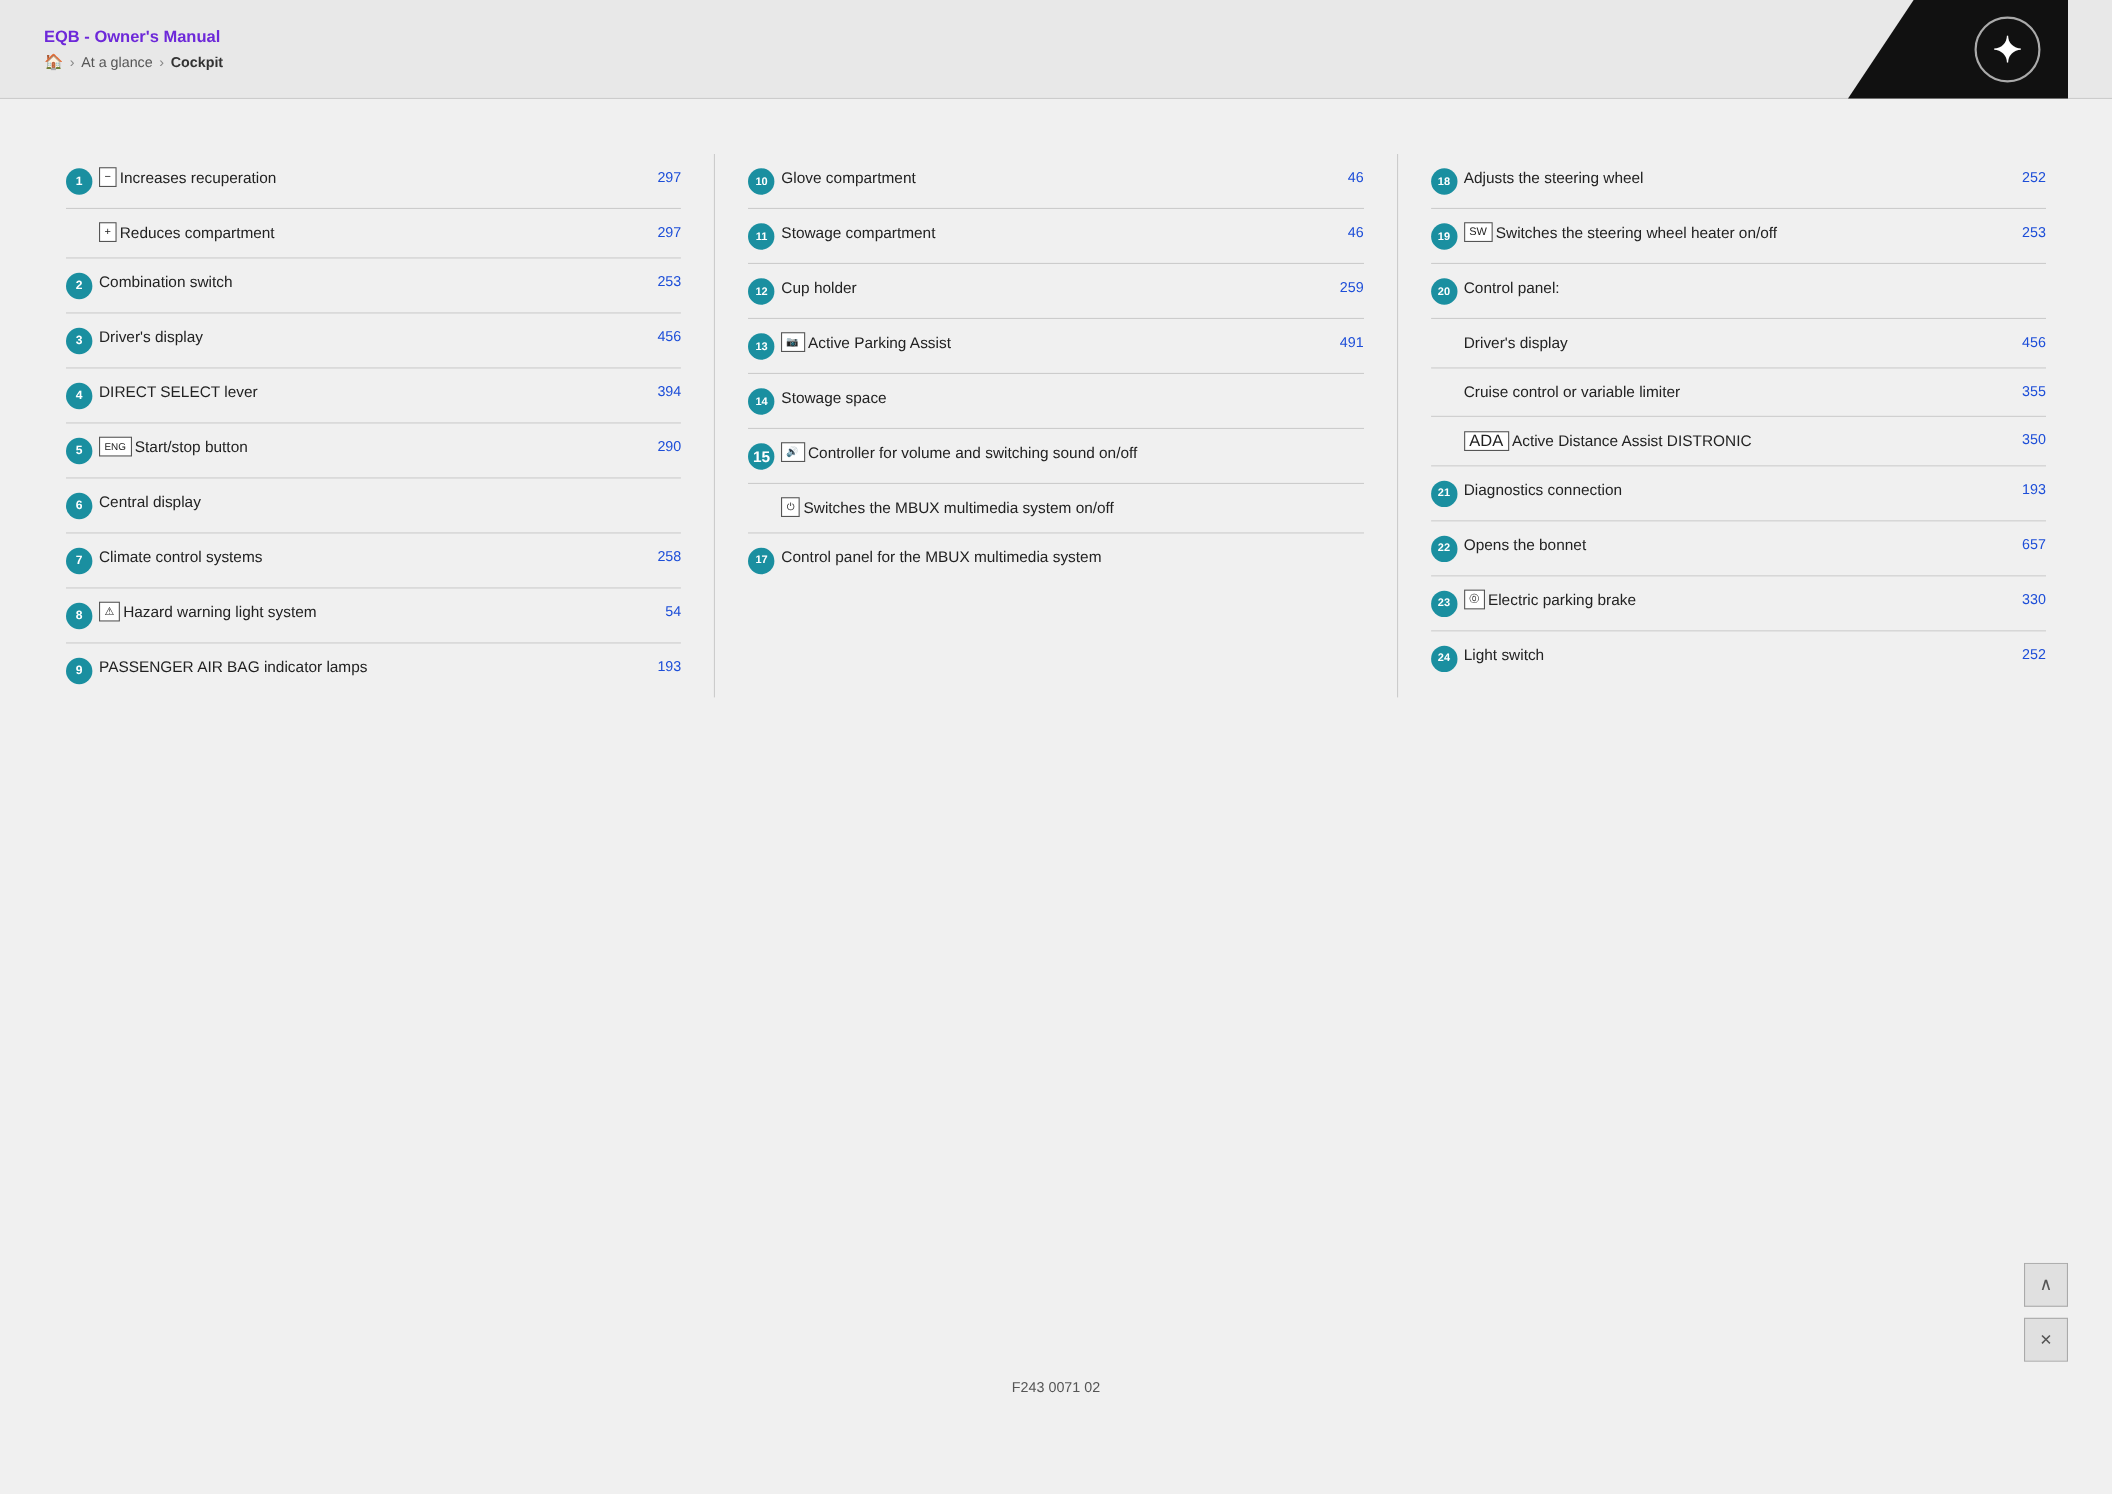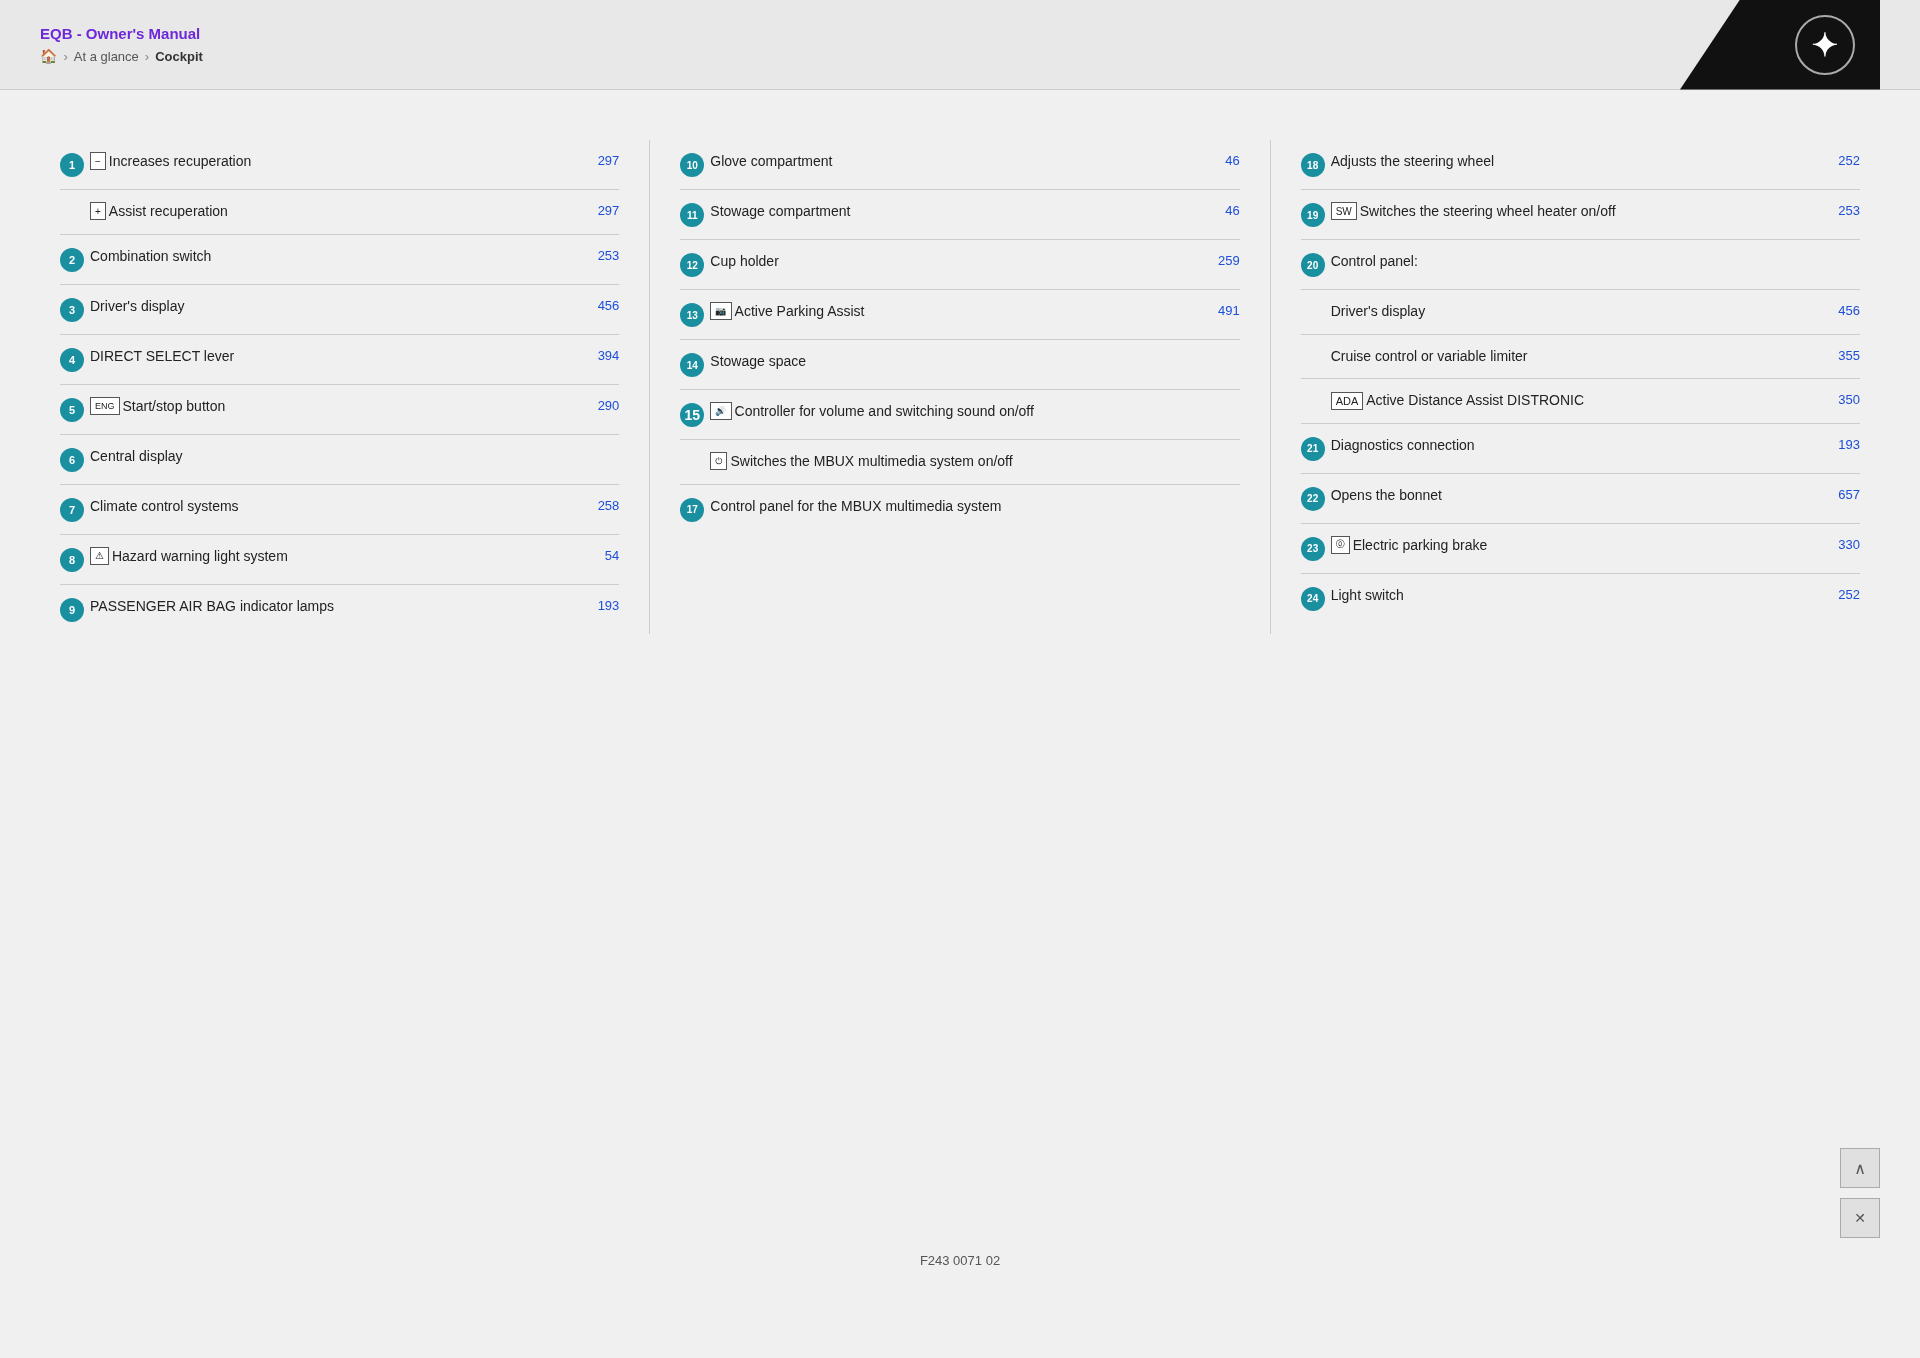--- a/index.html
+++ b/index.html
@@ -203,21 +203,21 @@
           <span class="item-page">297</span>
         </div>
       </div>
     </div>
 
     <div class="list-item">
       <div style="width:24px; flex-shrink:0;"></div>
       <div class="item-row">
         <span class="item-icon-badge">+</span>
         <div class="item-text">
-          <span class="item-label">Assist recuperation</span>
+          <span class="item-label">Reduces compartment</span>
           <span class="item-page">297</span>
         </div>
       </div>
     </div>
 
     <div class="list-item">
       <div class="item-number">2</div>
       <div class="item-text">
         <span class="item-label">Combination switch</span>
         <span class="item-page">253</span>
@@ -398,21 +398,21 @@
 
     <div class="list-item" style="padding-left: 30px;">
       <div class="item-text">
         <span class="item-label">Cruise control or variable limiter</span>
         <span class="item-page">355</span>
       </div>
     </div>
 
     <div class="list-item" style="padding-left: 30px;">
       <div class="item-row" style="align-items: center;">
-        <span class="item-icon-badge" style="font-size:11px;">ADA</span>
+        <span class="item-icon-badge" style="font-size:15px;">ADA</span>
         <div class="item-text">
           <span class="item-label">Active Distance Assist DISTRONIC</span>
           <span class="item-page">350</span>
         </div>
       </div>
     </div>
 
     <div class="list-item">
       <div class="item-number" style="font-size:10px;">21</div>
       <div class="item-text">

